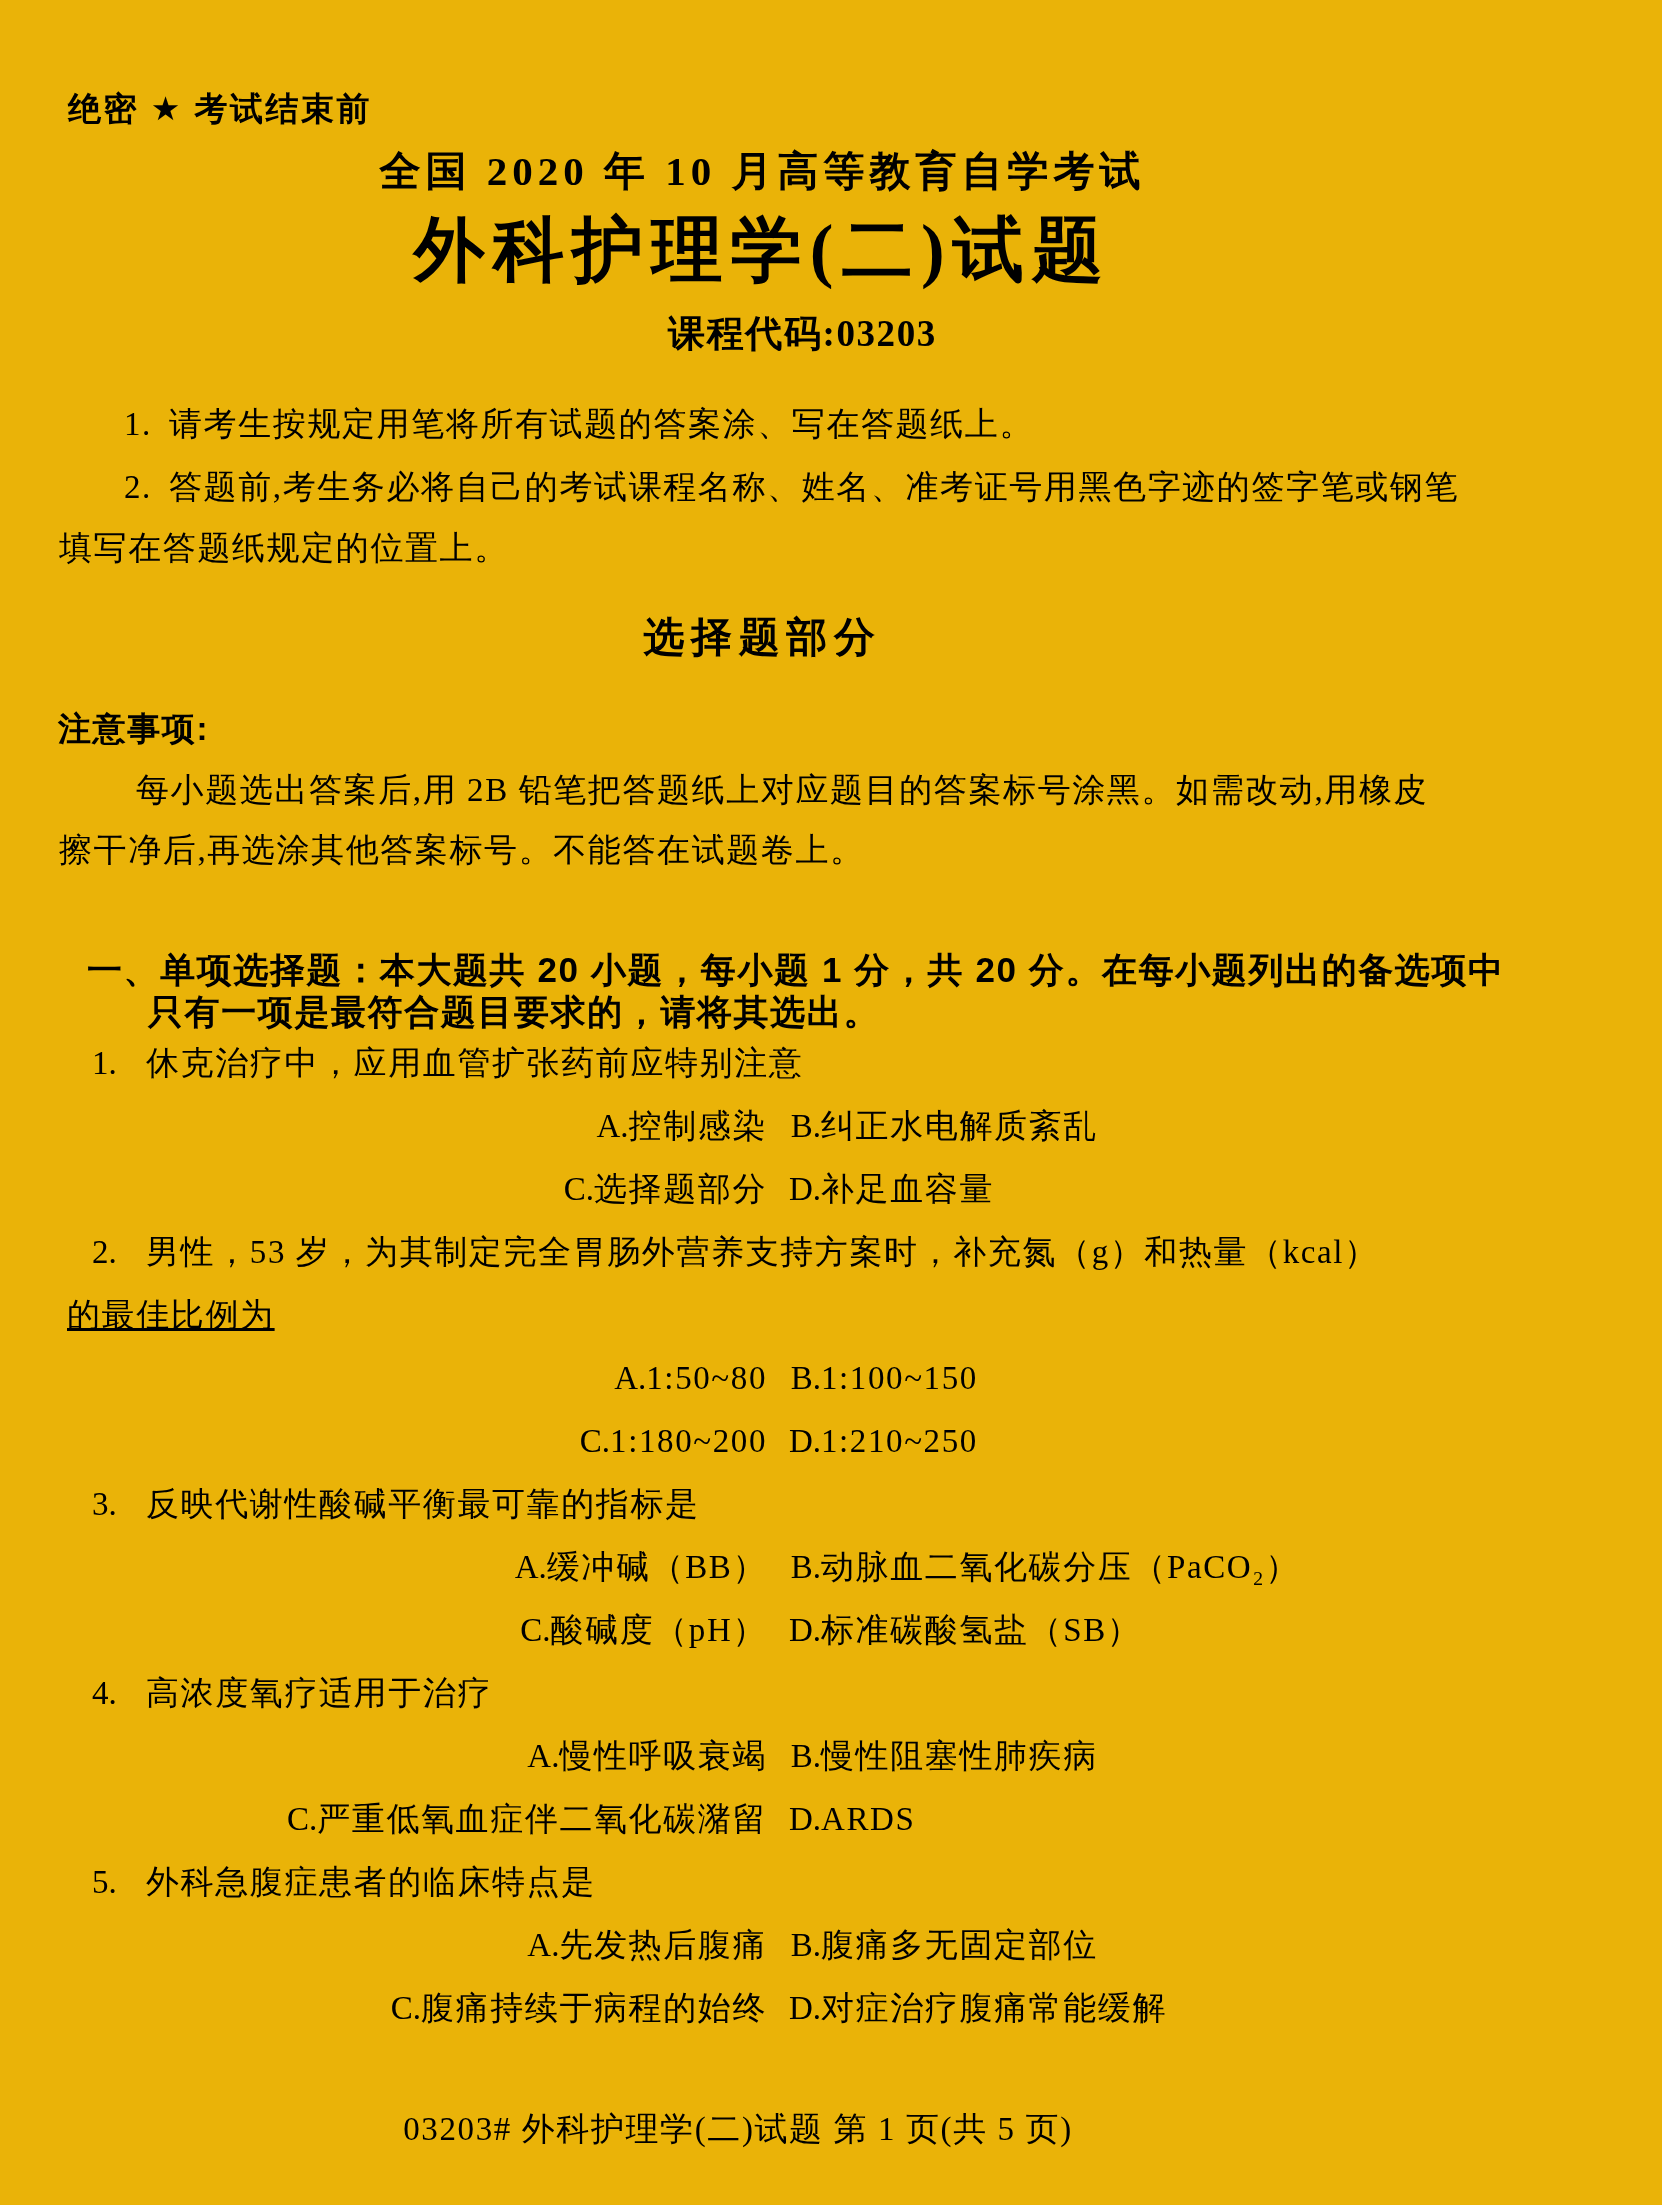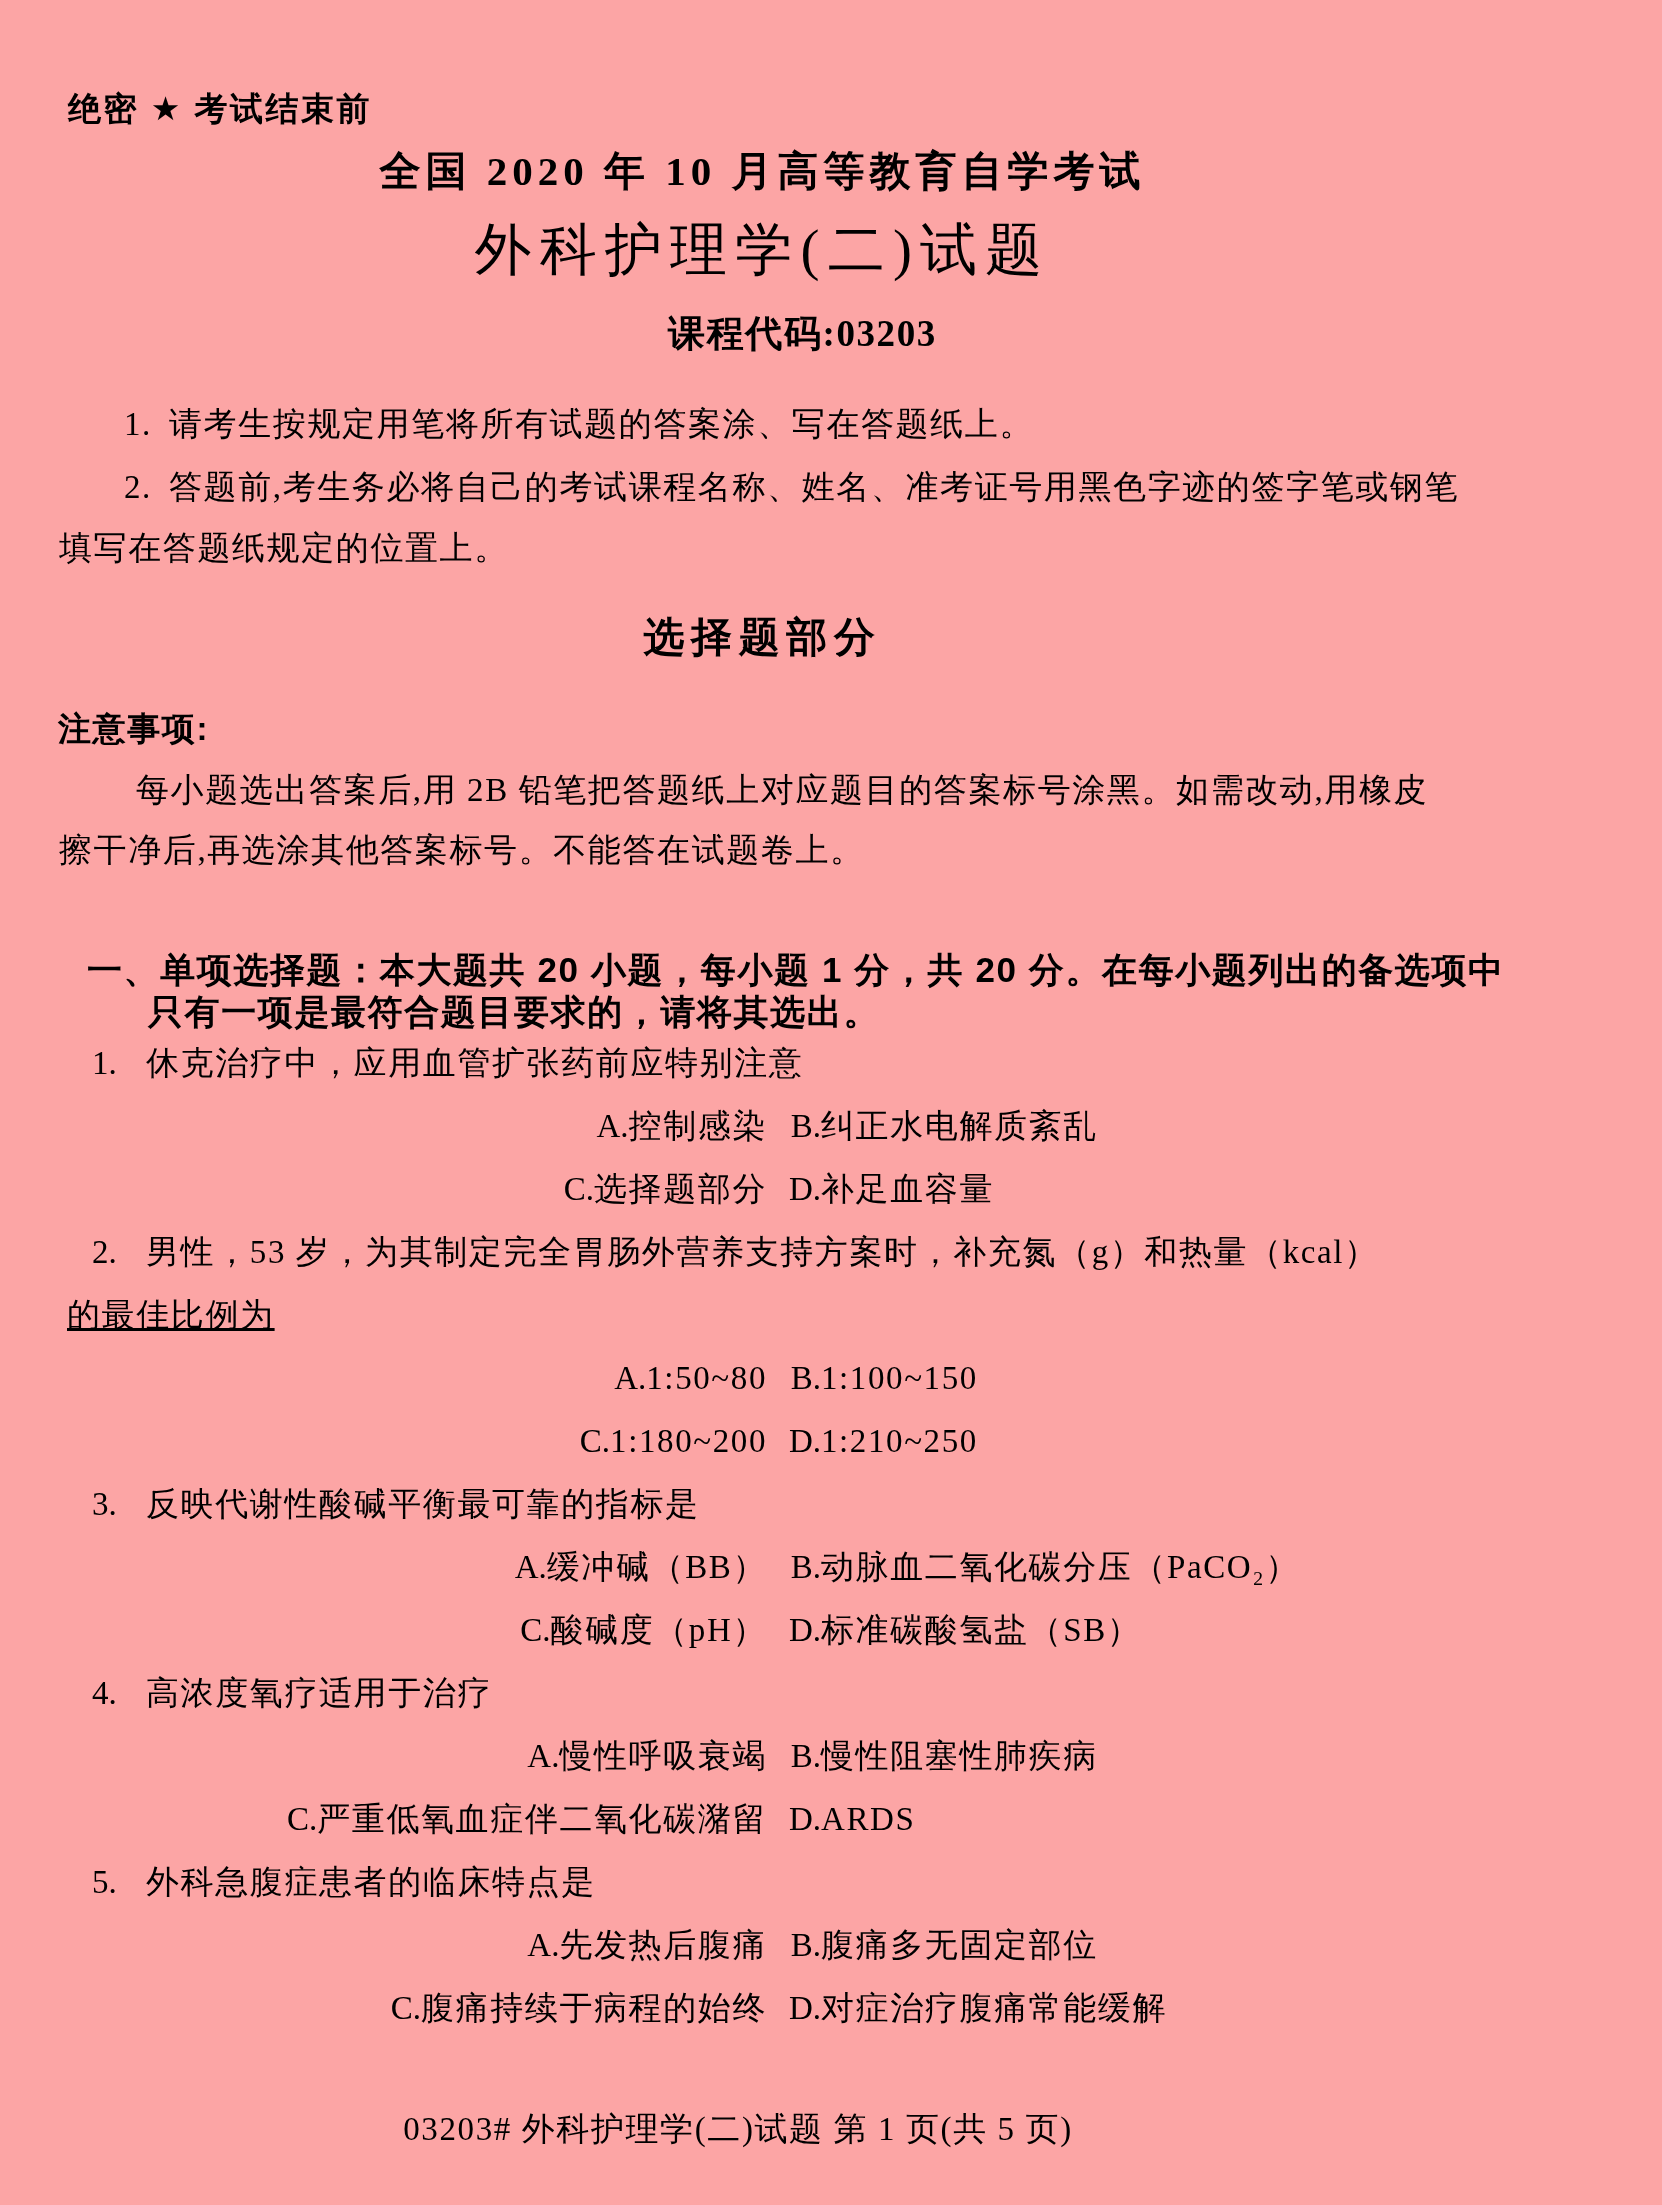--- a/index.html
+++ b/index.html
@@ -1,33 +1,33 @@
 <!DOCTYPE html>
 <html style="font-size:13px"><head>
 <meta charset="utf-8">
 <style>
   html, body { margin:0; padding:0; }
   body { background:#ffffff; }
   .page {
     position:relative;
     width:1663px;
     height:2205px;
-    background:#fca5a5;
+    background:#eab308;
     color:#000000;
     overflow:hidden;
     font-family:"Liberation Serif","DejaVu Serif",serif;
   }
   .abs { position:absolute; }
   .serif { font-family:"Liberation Serif","DejaVu Serif",serif; }
   .heiti { font-family:"Liberation Sans","DejaVu Sans",sans-serif; font-weight:700; }
   .centered { left:0; width:1525px; text-align:center; }
 
   #classification { top:87px; left:68px; font-size:33px; line-height:43px; letter-spacing:2.5px; }
   #title1 { top:147px; font-size:41px; line-height:48px; font-weight:700; letter-spacing:5px; }
-  #title2 { top:204px; font-size:57px; line-height:92px; font-weight:400; letter-spacing:8.2px;text-align:center; }
+  #title2 { top:204px; font-size:71px; line-height:92px; font-weight:700; letter-spacing:8.2px;text-align:center; }
   #title3 { top:311px; font-size:37px; line-height:46px; font-weight:700; letter-spacing:1.6px;padding-left:40px; }
 
   .instr-line { font-size:33px; line-height:59px; letter-spacing:1.6px; }
   #instr1 { top:395px; left:124px; }
   #instr2a { top:458px; left:124px; }
   #instr2b { top:519px; left:59px; }
   .num-gap { display:inline-block; min-width:45px; }
 
   #part-heading { top:612px; font-size:41px; line-height:51px; letter-spacing:6.6px; }
 

